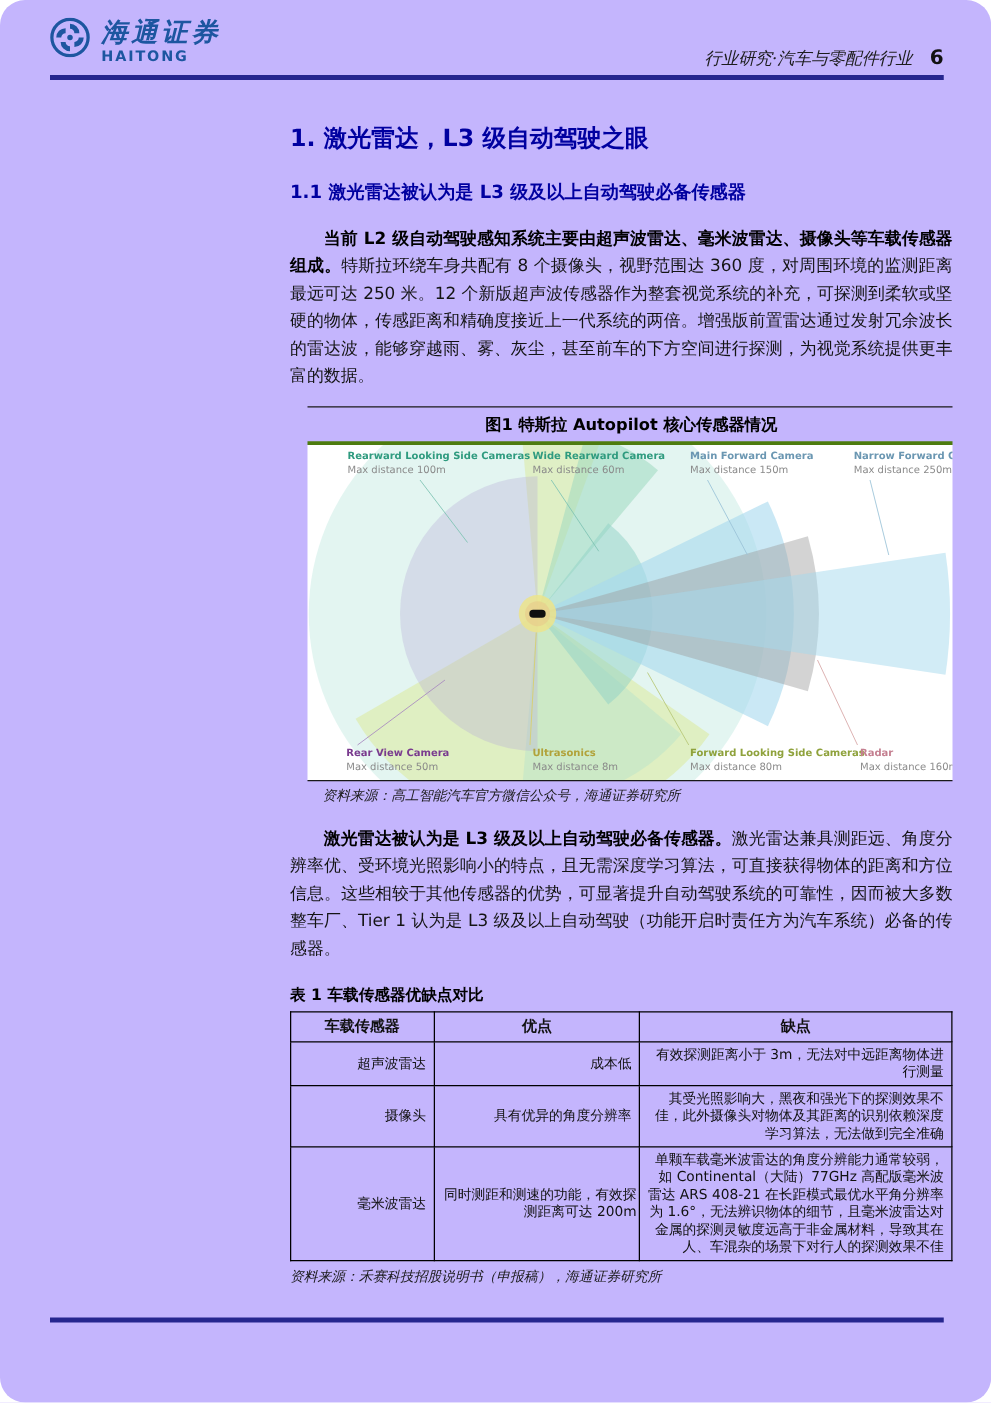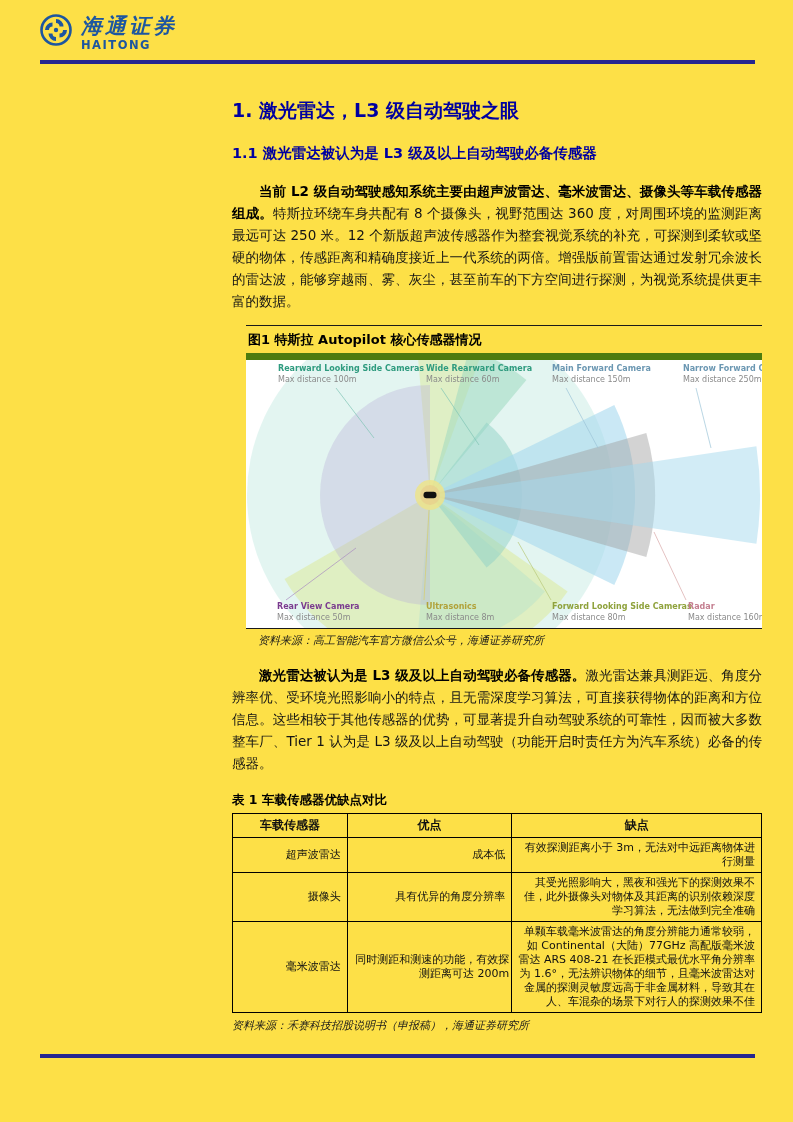--- a/index.html
+++ b/index.html
@@ -1,17 +1,17 @@
 <!DOCTYPE html>
 <html><head>
 <meta charset="utf-8">
 <style>
   html,body{margin:0;padding:0;background:#ffffff;}
-  .page{position:relative;width:793px;height:1122px;background:#fde047;overflow:hidden;
-        font-family:"DejaVu Sans","Liberation Sans",sans-serif;color:#161616;}
+  .page{position:relative;width:793px;height:1122px;background:#c4b5fd;overflow:hidden;
+        font-family:"DejaVu Sans","Liberation Sans",sans-serif;color:#161616;border-radius:20px;}
 
   
   .hdr-logo{position:absolute;left:40px;top:14px;display:flex;align-items:flex-start;}
   .hdr-logo svg{display:block;}
   .logo-text{margin-left:9px;}
   .logo-cn{font-family:"DejaVu Serif","Liberation Serif",serif;font-weight:bold;font-size:21px;
            letter-spacing:3px;line-height:1.1;font-style:italic;}
   .logo-en{font-size:11.5px;font-weight:bold;letter-spacing:1.5px;margin-top:1px;}
   .hdr-right{position:absolute;right:38px;top:36px;display:flex;align-items:baseline;}
   .hdr-industry{font-family:"DejaVu Serif","Liberation Serif",serif;font-style:italic;
@@ -22,22 +22,22 @@
   
   .content{position:absolute;left:232px;top:98px;width:530px;}
   h1.doc{font-size:19px;font-weight:bold;margin:0 0 20px 0;}
   h2.doc{font-size:14.5px;font-weight:bold;margin:0 0 17px 0;}
   p.body{font-size:13.5px;line-height:22px;text-align:justify;text-indent:2em;
          margin:0 0 13px 0;color:#141414;}
   p.body b{color:#000;}
 
   
   .figure{margin:2px 0 14px 14px;}
-  .fig-head{border-top:1.2px solid #1a1a1a;border-bottom:7px solid #4d7c0f;
-            padding:5px 0 4px 2px;font-size:13px;font-weight:bold;color:#000;}
+  .fig-head{border-top:1.2px solid #1a1a1a;border-bottom:3px solid #4d7c0f;
+            padding:5px 0 4px 2px;font-size:13px;font-weight:bold;color:#000;text-align:center;}
   .fig-canvas{position:relative;height:268px;overflow:hidden;background:#fff;}
   .fig-canvas svg{position:absolute;left:0;top:0;}
   .sensor-label{position:absolute;font-size:8px;line-height:1.35;white-space:nowrap;margin-left:16px;}
   .sensor-name{font-weight:bold;}
   .sensor-dist{color:#8a8a8a;}
   .fig-source{border-top:1px solid #1a1a1a;padding:4px 0 2px 12px;
               font-family:"DejaVu Serif","Liberation Serif",serif;font-style:italic;
               font-size:11px;color:#1a1a1a;}
 
   
@@ -72,20 +72,24 @@
         <path d="M16 27 A7.5 7.5 0 0 1 8.5 19.5 L12.5 19.5 A3.5 3.5 0 0 0 16 23 Z"></path>
         <path d="M5 16 A7.5 7.5 0 0 1 12.5 8.5 L12.5 12.5 A3.5 3.5 0 0 0 9 16 Z"></path>
         <circle cx="16" cy="16" r="2.2"></circle>
       </g>
     </svg>
     <div class="logo-text">
       <div class="logo-cn" style="color: rgb(29, 86, 160);">海通证券</div>
       <div class="logo-en" style="color: rgb(29, 86, 160);">HAITONG</div>
     </div>
   </div>
+  <div class="hdr-right">
+    <span class="hdr-industry">行业研究·汽车与零配件行业</span>
+    <span class="hdr-page">6</span>
+  </div>
   <div class="hdr-rule" style="background: rgb(38, 38, 143);"></div>
 
   <div class="content">
 
     <h1 class="doc" style="color: rgb(0, 0, 160);">1. 激光雷达，L3 级自动驾驶之眼</h1>
 
     <h2 class="doc" style="color: rgb(0, 0, 160);">1.1 激光雷达被认为是 L3 级及以上自动驾驶必备传感器</h2>
 
     <p class="body"><b>当前 L2 级自动驾驶感知系统主要由超声波雷达、毫米波雷达、摄像头等车载传感器组成。</b><span>特斯拉环绕车身共配有 8 个摄像头，视野范围达 360 度，对周围环境的监测距离最远可达 250 米。12 个新版超声波传感器作为整套视觉系统的补充，可探测到柔软或坚硬的物体，传感距离和精确度接近上一代系统的两倍。增强版前置雷达通过发射冗余波长的雷达波，能够穿越雨、雾、灰尘，甚至前车的下方空间进行探测，为视觉系统提供更丰富的数据。</span></p>
 

